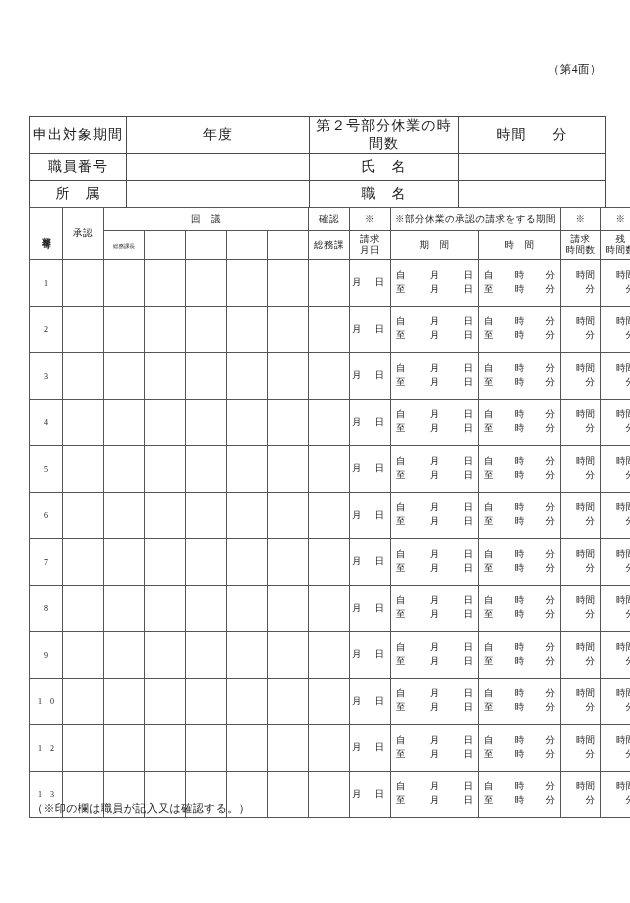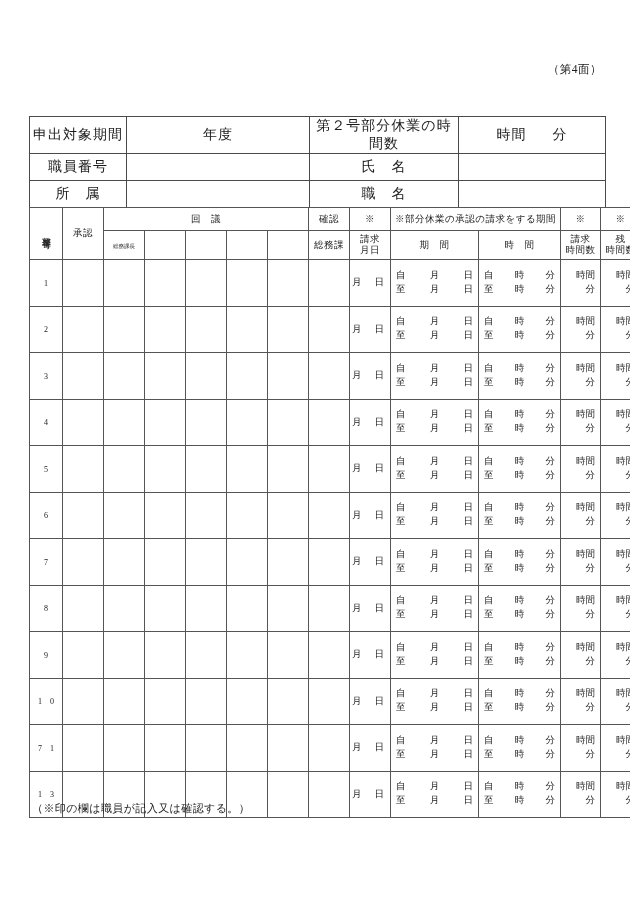--- a/index.html
+++ b/index.html
@@ -899,21 +899,21 @@
               <div class="ln r2">
                 <span>時間</span>
               </div>
               <div class="ln r2">
                 <span>分</span>
               </div>
             </div>
           </td>
         </tr>
         <tr class="row">
-          <td><span class="rownum">7 1</span></td>
+          <td><span class="rownum">1 2</span></td>
           <td></td>
           <td></td>
           <td></td>
           <td></td>
           <td></td>
           <td></td>
           <td></td>
           <td>
             <div class="md-line">
               <span>月</span>

